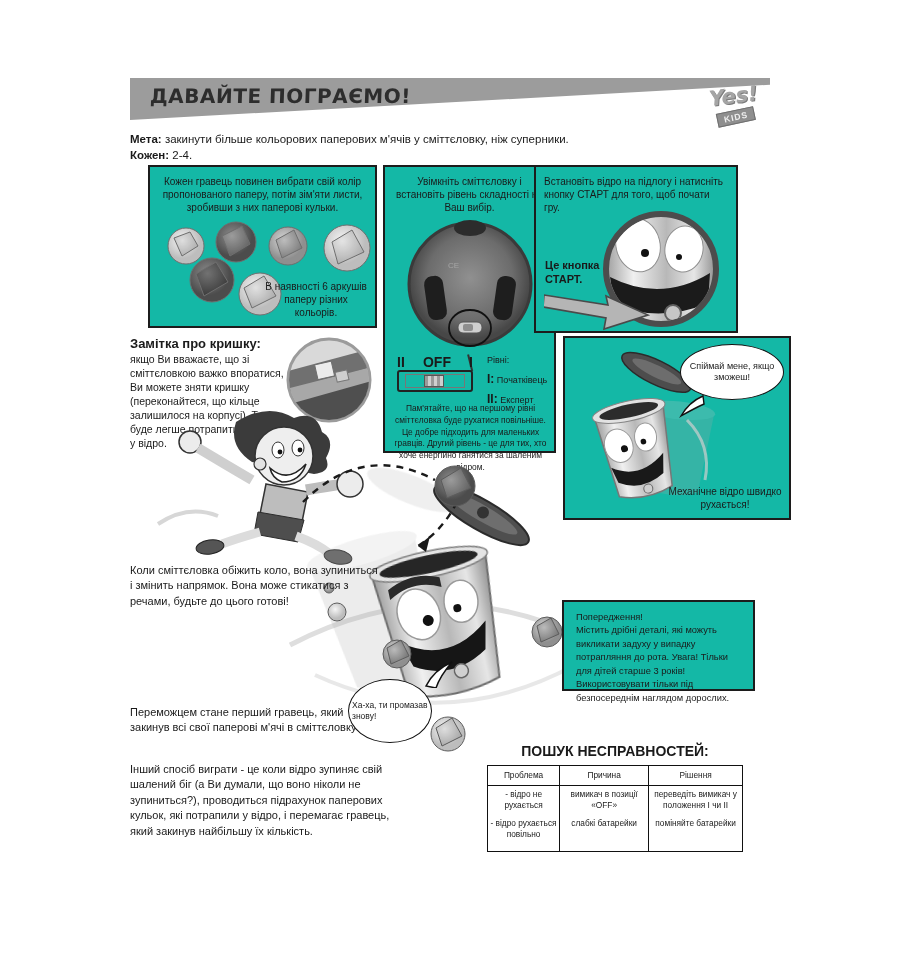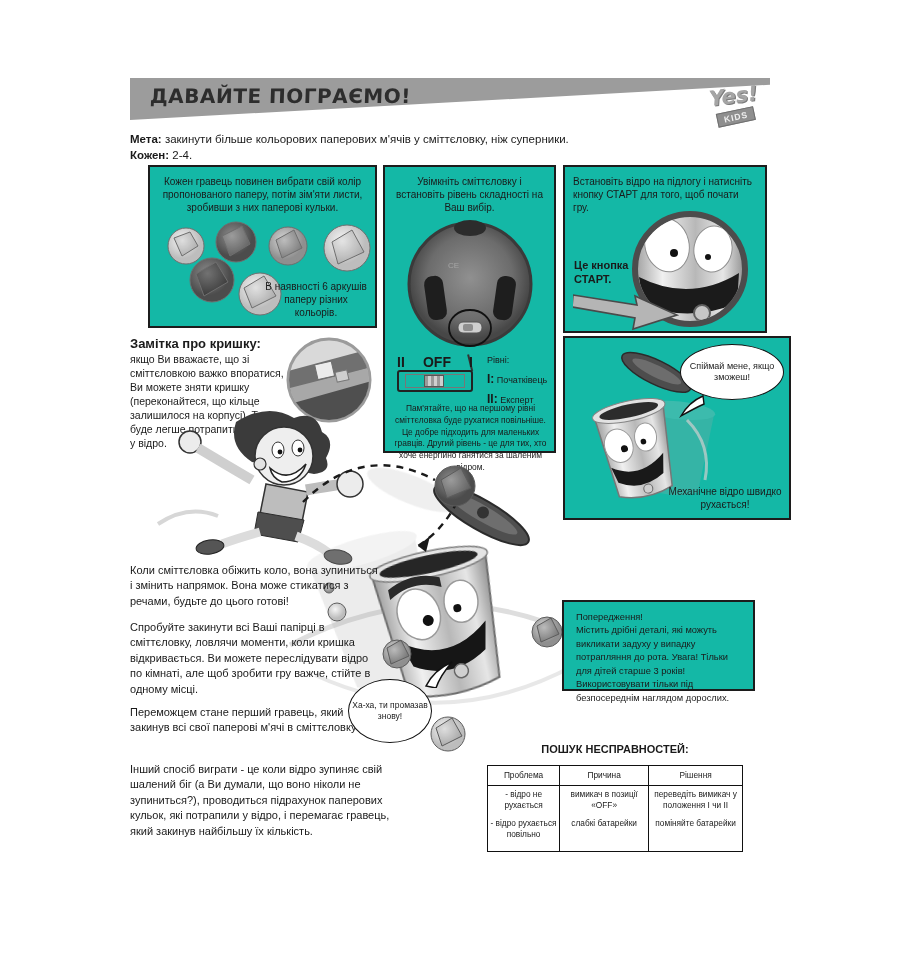--- a/index.html
+++ b/index.html
@@ -16,21 +16,21 @@
   .logo-main{display:block;font-size:21px;font-weight:900;font-style:italic;color:#a5a5a5;
              text-shadow:1px 1px 0 #7d7d7d;line-height:20px;font-family:"DejaVu Sans",sans-serif;}
   .logo-sub{display:inline-block;background:#8f8f8f;border:1px solid #6f6f6f;color:#f0f0f0;
             font-size:8.5px;font-weight:bold;padding:1px 6px;transform:rotate(-5deg);letter-spacing:1px;}
   .meta{left:130px;top:131px;width:620px;font-size:11.5px;line-height:1.4;}
 
   
   .box{position:absolute;border:2px solid #1c1c1c;background:#14b8a6;box-sizing:border-box;}
   .box1{left:148px;top:165px;width:229px;height:163px;}
   .box2{left:383px;top:165px;width:173px;height:288px;}
-  .box3{left:563px;top:165px;width:204px;height:168px;}
+  .box3{left:534px;top:165px;width:204px;height:168px;}
   .box4{left:563px;top:336px;width:228px;height:184px;}
   .warnbox{left:562px;top:600px;width:193px;height:91px;border-width:2.5px;}
 
   .box-text{font-size:10px;line-height:1.3;text-align:center;padding:8px 10px 0;}
   .box3 .box-text{text-align:left;padding:8px 8px 0;}
 
   .b1-caption{right:5px;bottom:7px;width:108px;font-size:10px;line-height:1.3;text-align:center;}
 
   .sw-labels{left:12px;top:187px;width:76px;display:flex;justify-content:space-between;
              font-size:14px;font-weight:bold;}
@@ -53,26 +53,26 @@
   .lid-heading{left:130px;top:336px;font-size:13px;font-weight:bold;}
   .lid-text{left:130px;top:353px;width:158px;font-size:10.5px;line-height:1.33;}
 
   .para{width:252px;font-size:11px;line-height:1.4;margin-top:6px;}
   .p1{left:130px;top:557px;}
   .p2{left:130px;top:614px;}
   .p3{left:130px;top:699px;width:244px;}
   .p4{left:130px;top:756px;width:270px;}
 
   .miss-bubble{left:348px;top:679px;width:84px;height:64px;border:1.5px solid #111;border-radius:50%;
-               background:#fff;display:flex;align-items:center;justify-content:center;text-align:center;
+               background:#fff;display:flex;align-items:center;justify-content:center;text-align:left;
                font-size:8.5px;line-height:1.3;padding:3px;box-sizing:border-box;z-index:4;}
 
   .warn-text{padding:9px 12px;font-size:9.3px;line-height:1.45;}
 
-  .ts-title{left:487px;top:743px;width:256px;text-align:center;font-size:11px;font-weight:bold;}
+  .ts-title{left:487px;top:743px;width:256px;text-align:center;font-size:14px;font-weight:bold;}
   .ts-table{left:487px;top:765px;width:256px;border-collapse:collapse;table-layout:fixed;}
   .ts-table td{border:1.5px solid #111;font-size:8.3px;text-align:center;padding:3px 2px;vertical-align:top;line-height:1.3;}
   .ts-table .hdr td{padding:4px 2px;}
   .ts-c1{width:28%;} .ts-c2{width:35%;} .ts-c3{width:37%;}
   .cell-line{margin-bottom:8px;}
   .cell-left{text-align:left;padding-left:4px;}
 
   svg{display:block;}
 </style>
 </head>
@@ -316,21 +316,20 @@
       <path d="M151,288 L167,278 L177,296 L157,306 Z" fill="#00000018"></path>
     </g>
   </svg>
 
   <div class="abs miss-bubble">Ха-ха, ти промазав знову!</div>
   <svg class="abs" style="left:424px;top:660px" width="30" height="28" viewBox="0 0 30 28">
     <path d="M2,26 Q10,10 28,2 Q16,16 12,28 Z" fill="#fff" stroke="#111" stroke-width="1.5"></path>
   </svg>
 
   <div class="abs para p1">Коли сміттєловка обіжить коло, вона зупиниться і змінить напрямок. Вона може стикатися з речами, будьте до цього готові!</div>
-  <div class="abs para p2">Спробуйте закинути всі Ваші папірці в сміттєловку, ловлячи моменти, коли кришка відкривається. Ви можете переслідувати відро по кімнаті, але щоб зробити гру важче, стійте в одному місці.</div>
   <div class="abs para p3">Переможцем стане перший гравець, який закинув всі свої паперові м'ячі в сміттєловку!</div>
   <div class="abs para p4">Інший спосіб виграти - це коли відро зупиняє свій шалений біг (а Ви думали, що воно ніколи не зупиниться?), проводиться підрахунок паперових кульок, які потрапили у відро, і перемагає гравець, який закинув найбільшу їх кількість.</div>
 
   <div class="box warnbox">
     <div class="warn-text">
       <div>Попередження!</div>
       <div>Містить дрібні деталі, які можуть викликати задуху у випадку потрапляння до рота. Увага! Тільки для дітей старше 3 років! Використовувати тільки під безпосереднім наглядом дорослих.</div>
     </div>
   </div>
 

